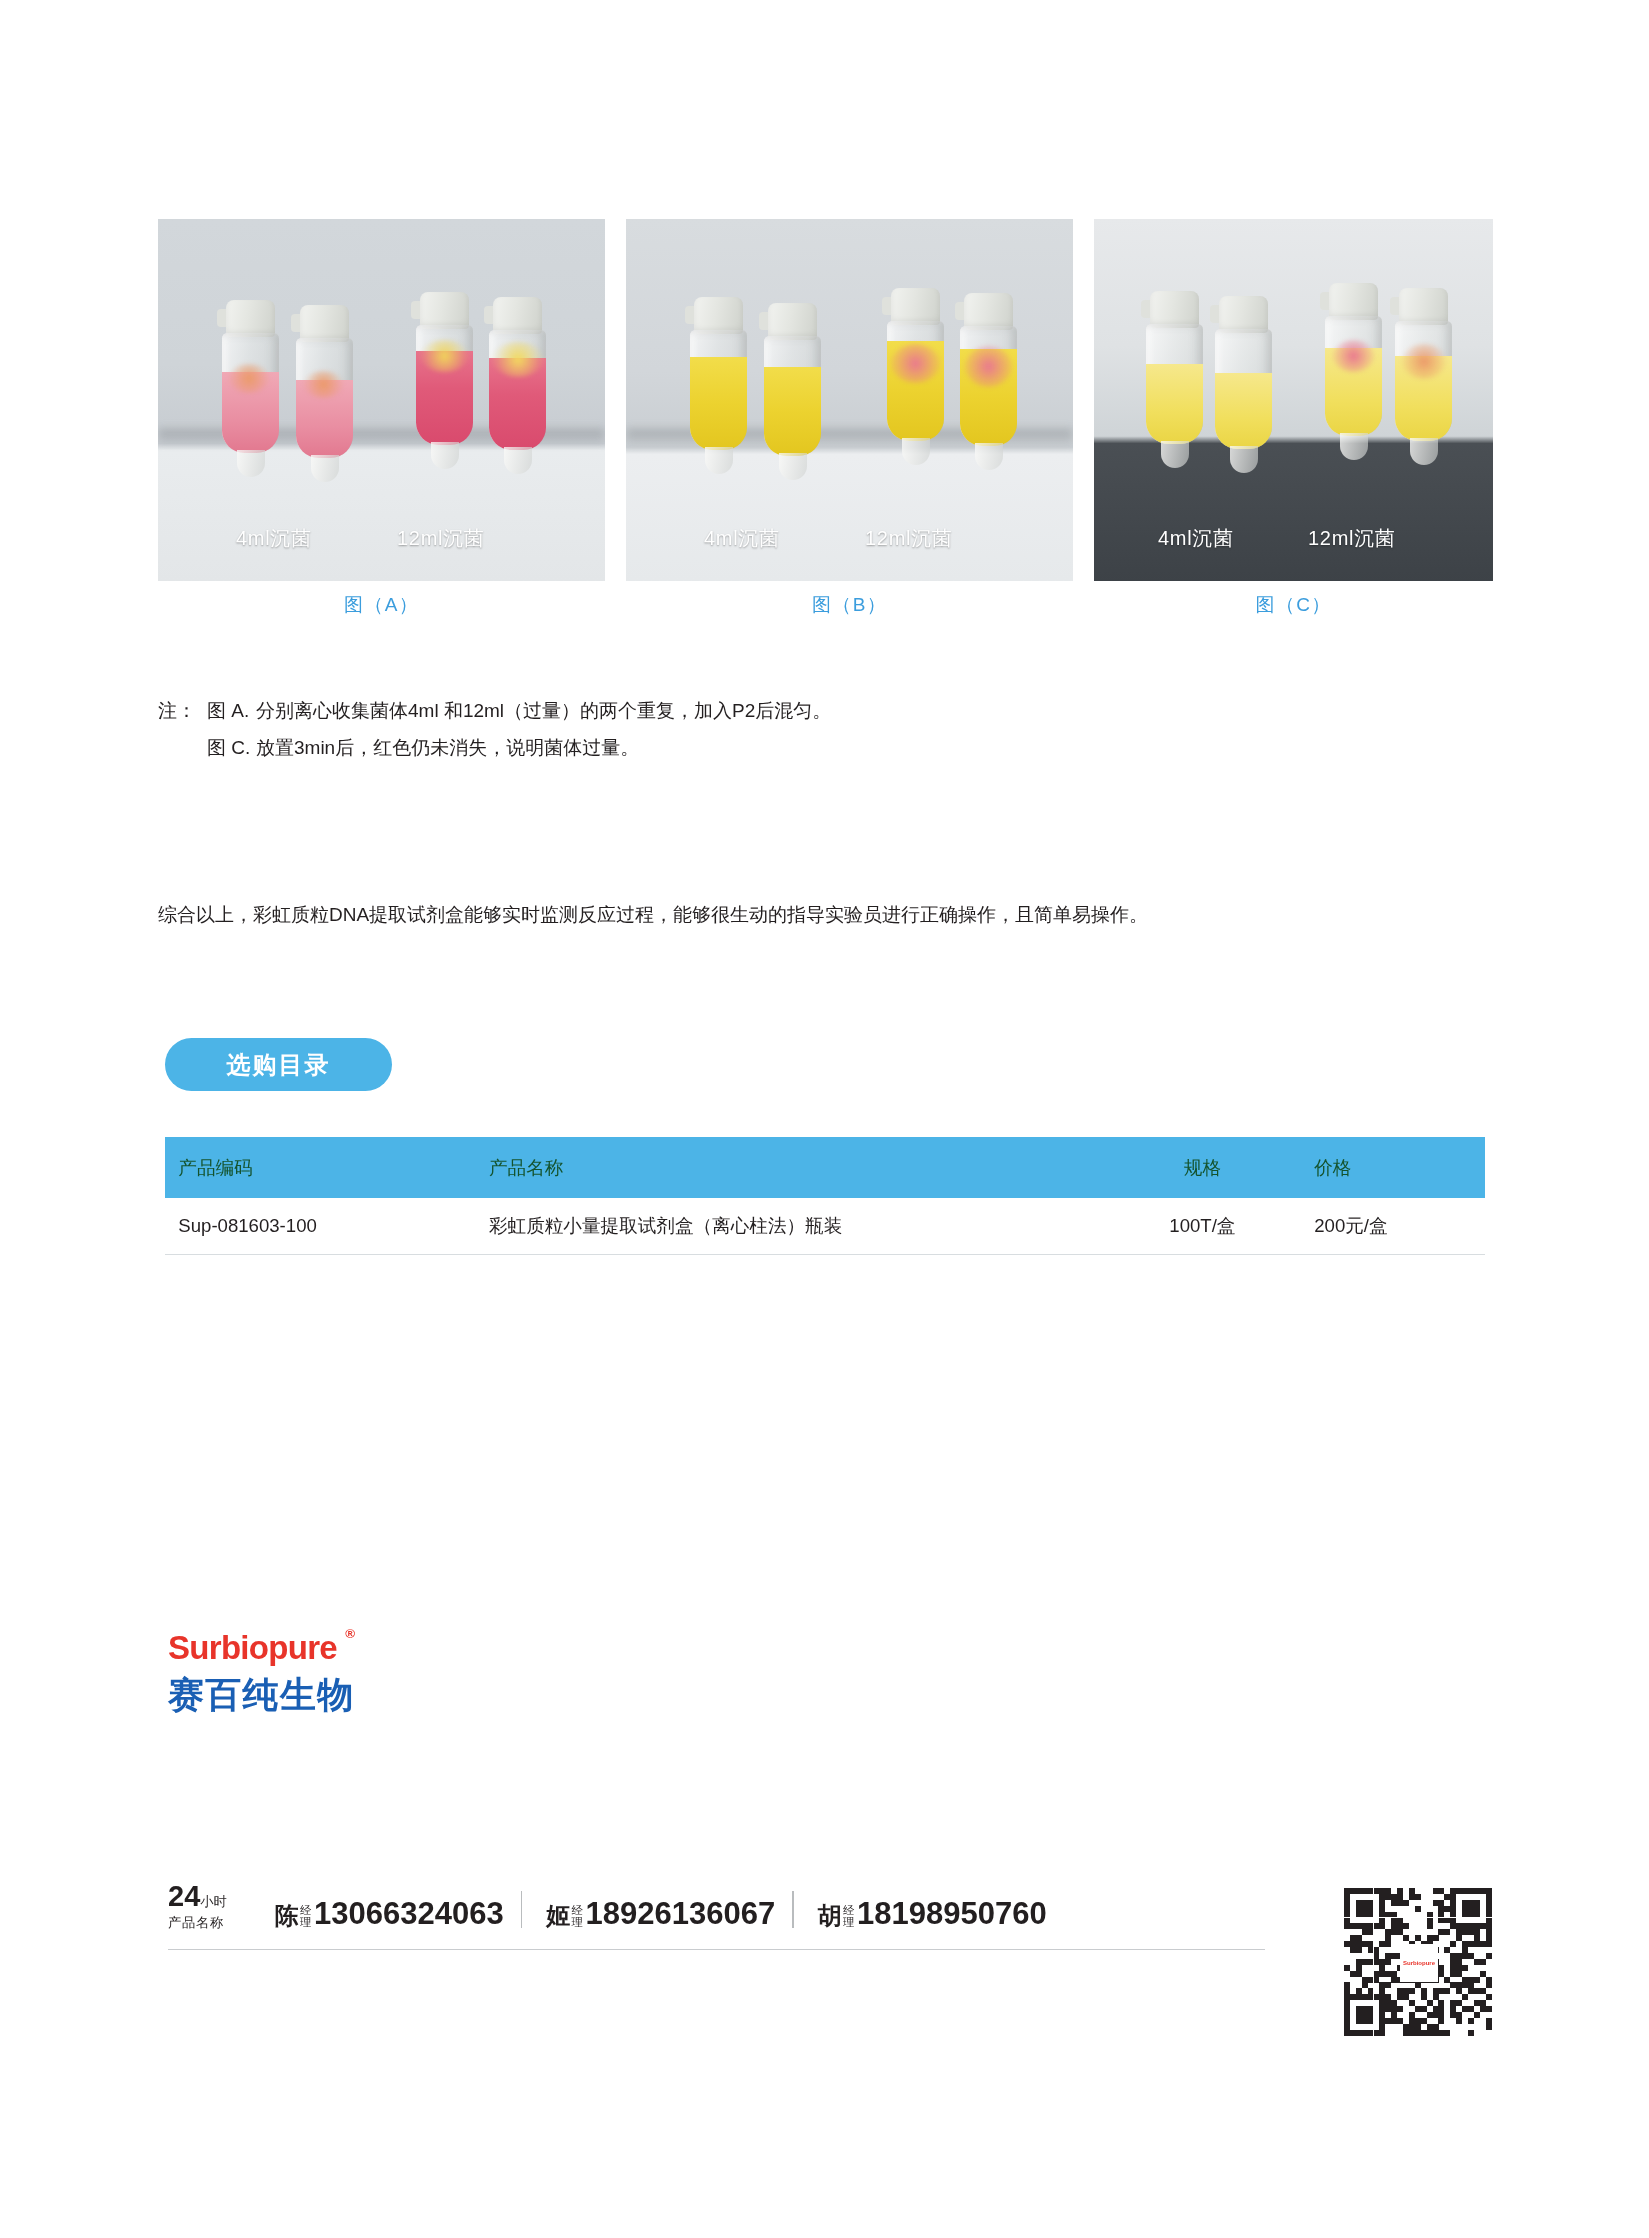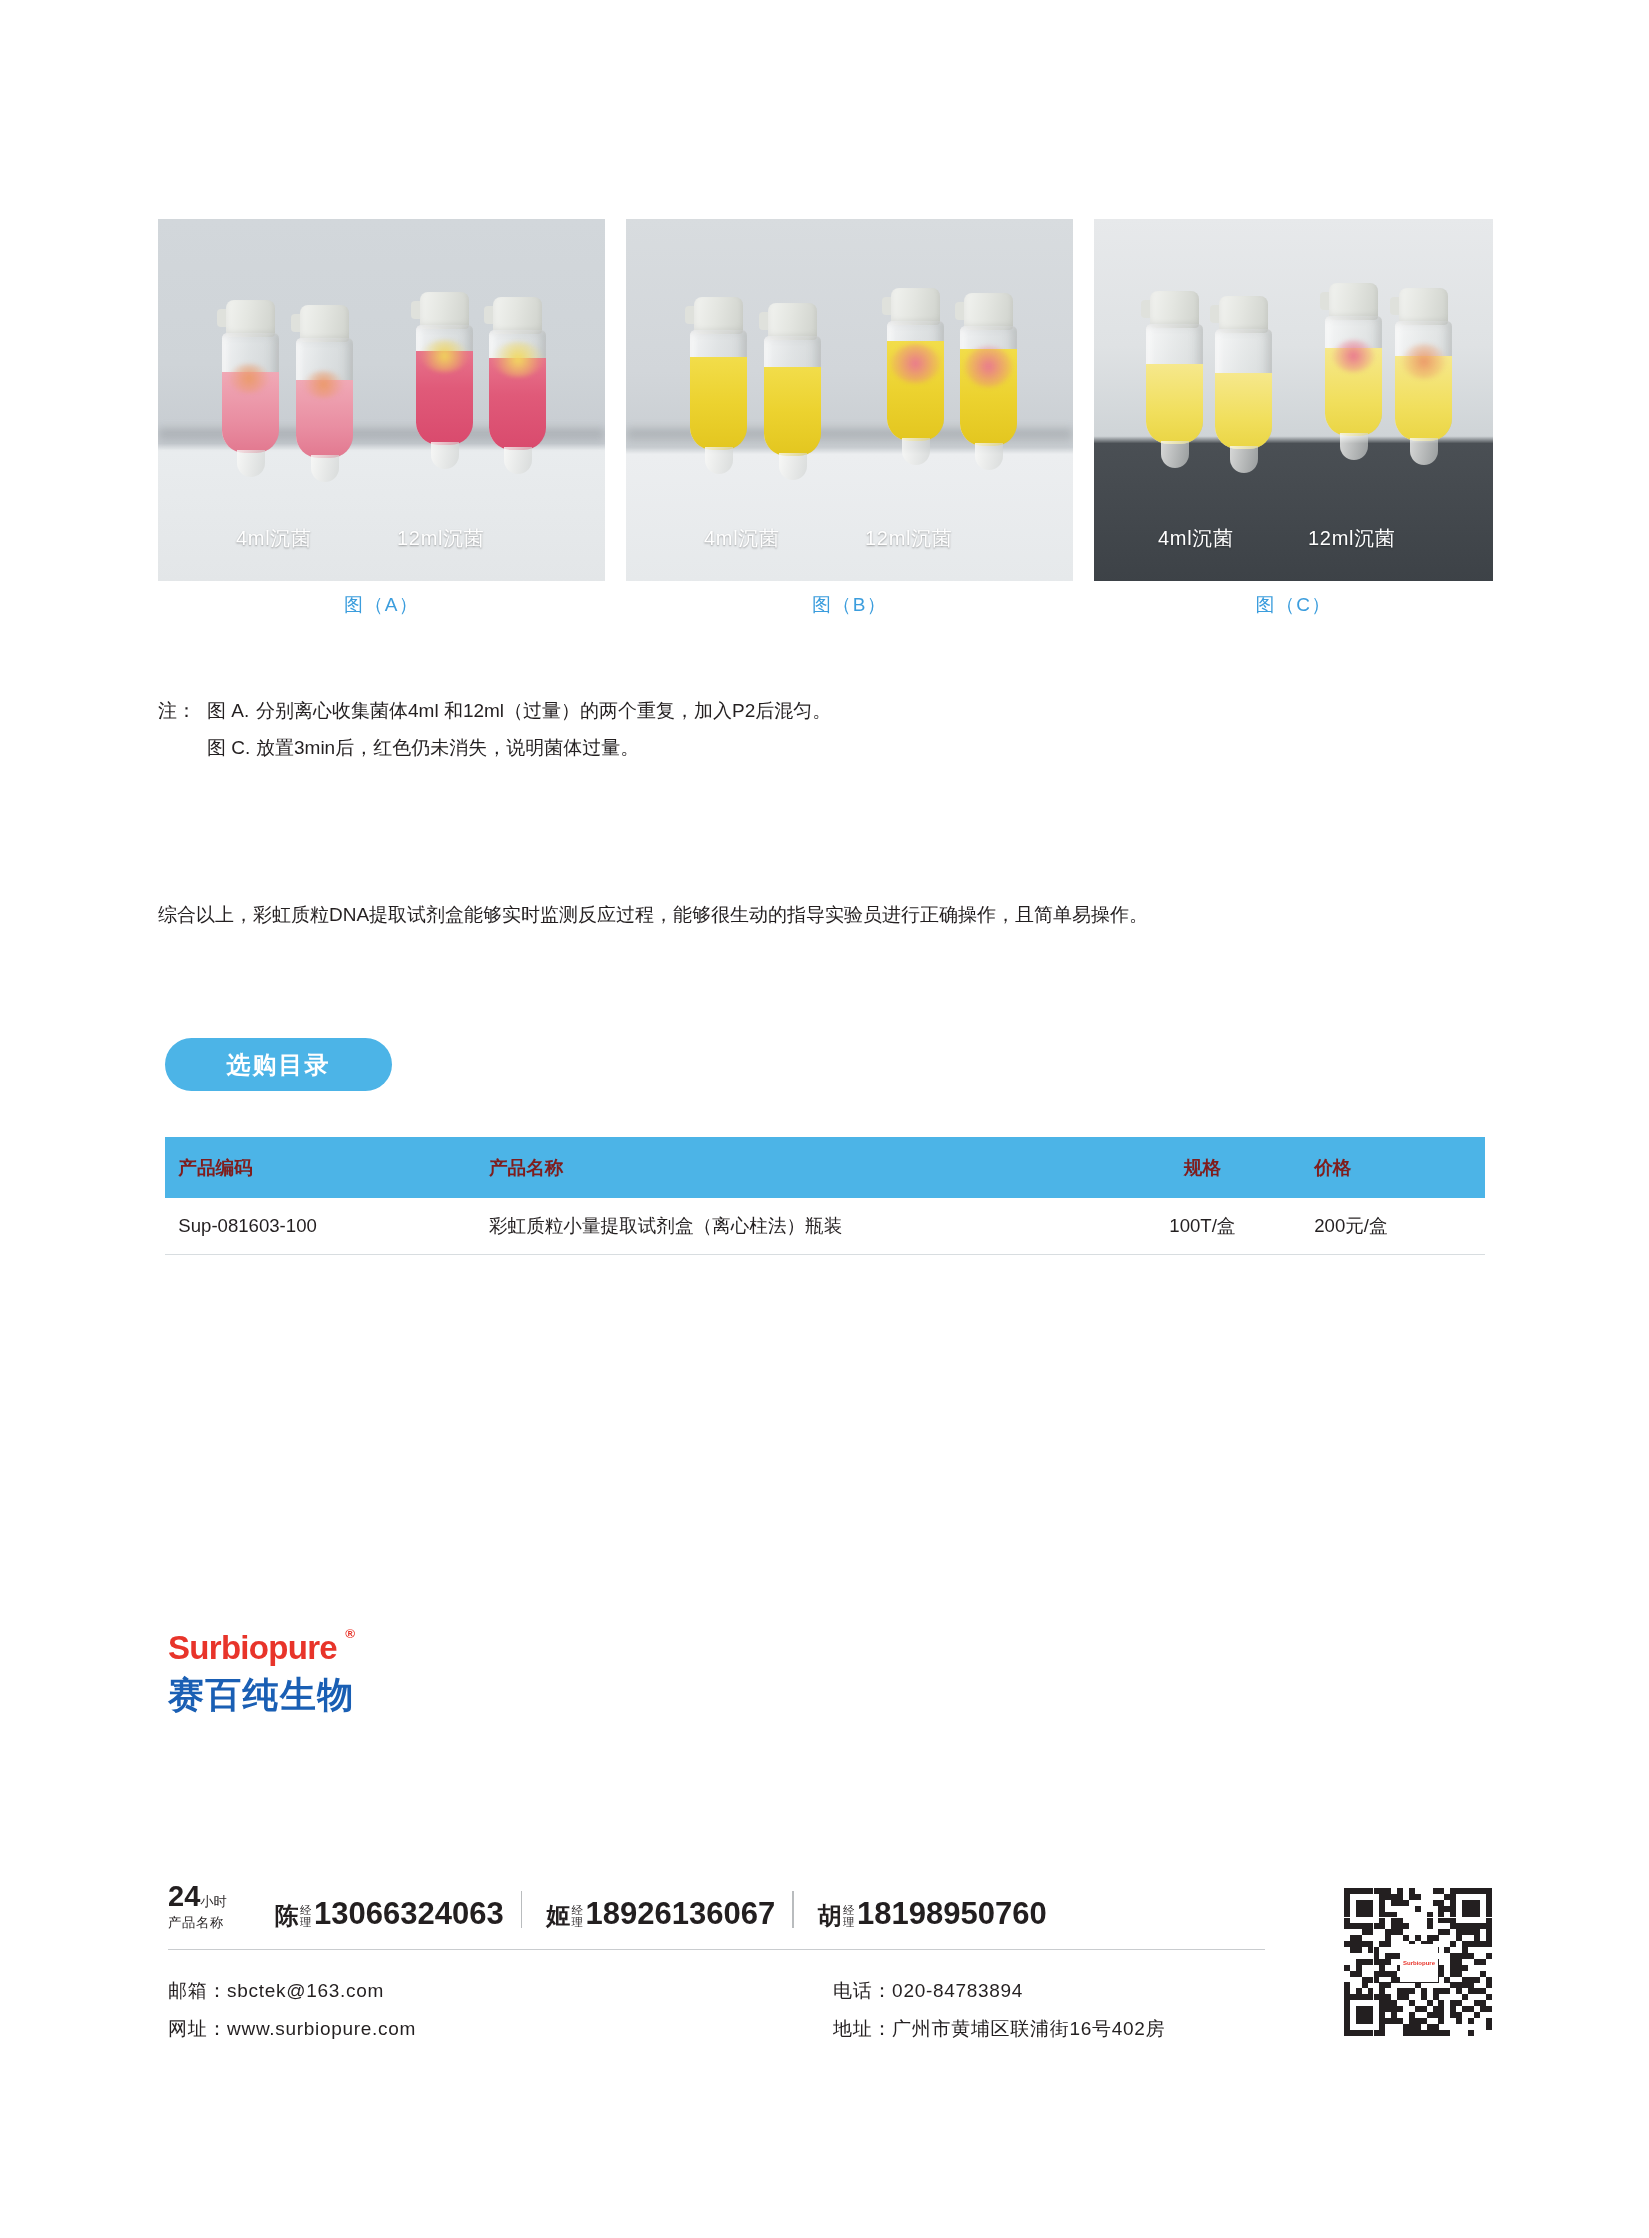--- a/index.html
+++ b/index.html
@@ -152,22 +152,22 @@
   
   .table {
     position:absolute;
     left:165px; top:1137px;
     width:1320px;
     border-collapse:collapse;
     font-size:18.6px;
   }
   .table th {
     background:#4cb4e7;
-    color:#7f1d1d;
-    font-weight:bold;
+    color:#14532d;
+    font-weight:normal;
     text-align:left;
     padding:12px 0 12px 13.3px;
     height:37px;
   }
   .table td {
     padding:10.6px 0 10.6px 13.3px;
     border-bottom:0.7px solid #d8dde0;
     color:#231f20;
     height:35px;
   }
@@ -520,36 +520,20 @@
       <span class="role">
         <span>经</span><br>
         <span>理</span>
       </span>
       <span>18198950760</span>
     </div>
   </div>
 
   <div class="hr-line"></div>
 
-  <div class="details">
-    <div class="grid">
-      <div>
-        <span>邮箱：</span><span>sbctek@163.com</span>
-      </div>
-      <div>
-        <span>电话：</span><span>020-84783894</span>
-      </div>
-      <div>
-        <span>网址：</span><span>www.surbiopure.com</span>
-      </div>
-      <div>
-        <span>地址：</span><span>广州市黄埔区联浦街16号402房</span>
-      </div>
-    </div>
-  </div>
 
   <div class="qr">
     <div class="qrc" id="qrc">
         <div class="qcell" style="left: 124px; top: 142px; width: 5.9px; height: 5.9px;"></div>
         <div class="qcell" style="left: 100px; top: 142px; width: 5.9px; height: 5.9px;"></div>
         <div class="qcell" style="left: 94px; top: 142px; width: 5.9px; height: 5.9px;"></div>
         <div class="qcell" style="left: 89px; top: 142px; width: 5.9px; height: 5.9px;"></div>
         <div class="qcell" style="left: 83px; top: 142px; width: 5.9px; height: 5.9px;"></div>
         <div class="qcell" style="left: 77px; top: 142px; width: 5.9px; height: 5.9px;"></div>
         <div class="qcell" style="left: 71px; top: 142px; width: 5.9px; height: 5.9px;"></div>

